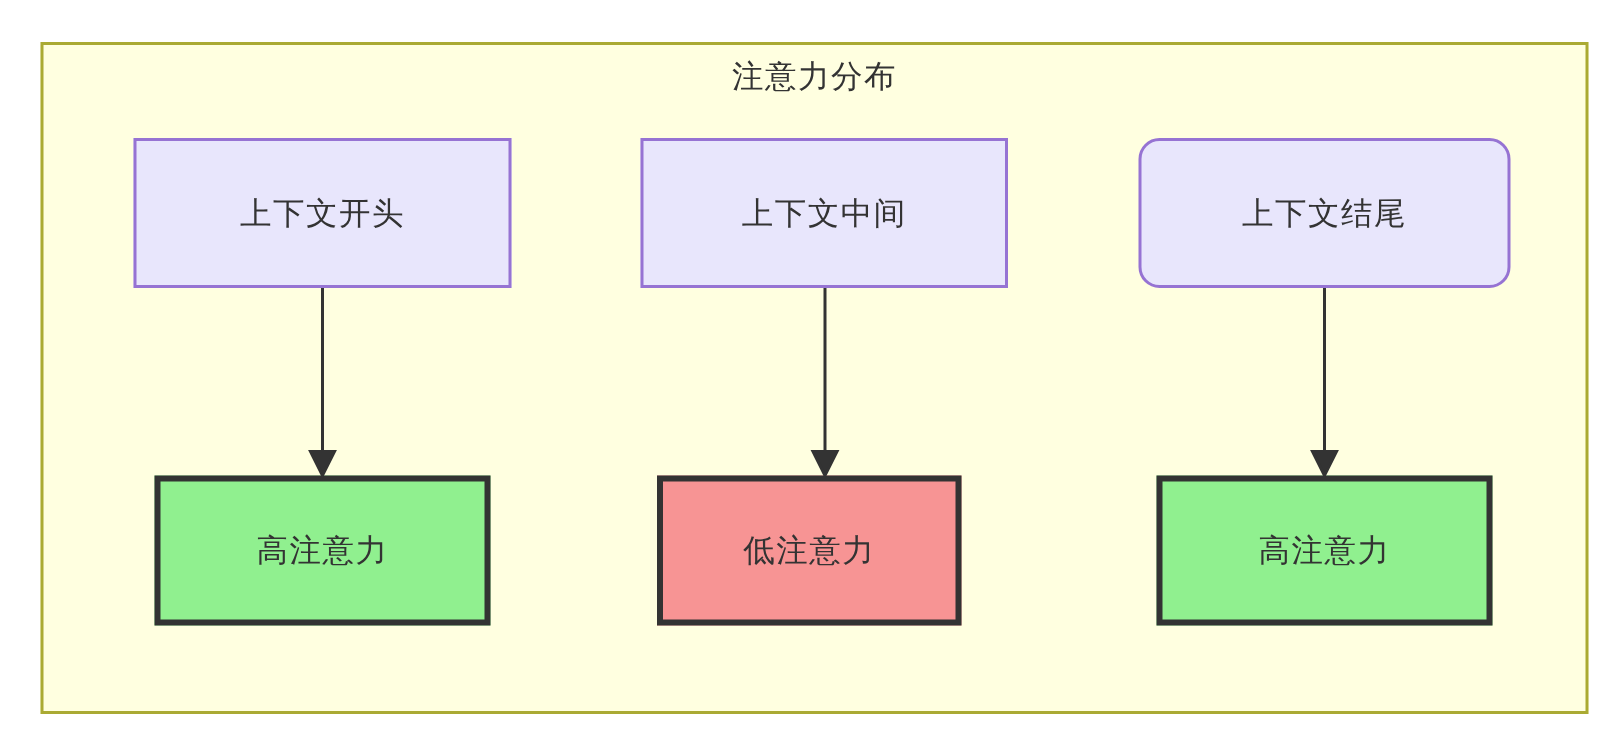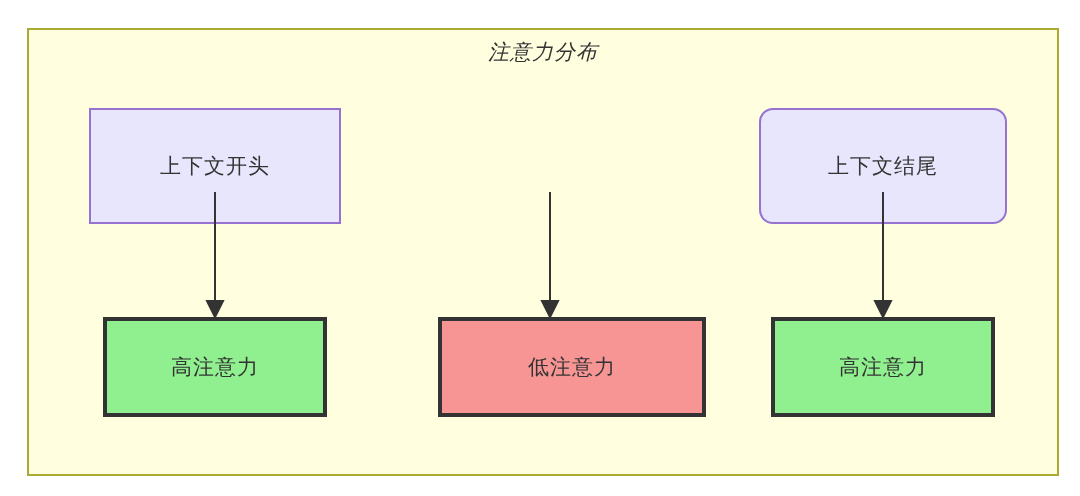--- a/index.html
+++ b/index.html
@@ -33,54 +33,52 @@
   .frame-title {
     position: absolute;
     left: 0;
     top: 8px;
     width: 100%;
     text-align: center;
     font-size: 21px;
     color: #333333;
     letter-spacing: 1px;
     line-height: 28px;
-    font-style: italic;
   }
   
   .node {
     position: absolute;
     box-sizing: border-box;
     display: flex;
     align-items: center;
     justify-content: center;
     font-size: 21px;
     letter-spacing: 1px;
     color: #333333;
   }
   .node.source {
-    height: 116px;
+    height: 100px;
     background: #e8e6fc;
     border: 2px solid #9673d3;
-    margin-top: 16px;
   }
   .node.outcome {
     height: 100px;
     border: 4px solid #333333;
     text-align: right;
   }
   .node.high { background: #90f08f; }
   .node.low  { background: #f79494; }
 
   
   .src-0 { left: 89px;  top: 92px; width: 252px; }
   .src-1 { left: 427px; top: 92px; width: 245px; }
   .src-2 { left: 759px; top: 92px; width: 248px; border-radius: 14px; }
   
   .out-0 { left: 103px; top: 317px; width: 224px; }
-  .out-1 { left: 438px; top: 317px; width: 268px; }
+  .out-1 { left: 438px; top: 317px; width: 203px; }
   .out-2 { left: 771px; top: 317px; width: 224px; }
 
   
   .edges {
     position: absolute;
     left: 0;
     top: 0;
     width: 1080px;
     height: 496px;
     pointer-events: none;
@@ -90,20 +88,23 @@
 <body>
 
 <div id="canvas">
 
   <div class="frame">
     <div class="frame-title">注意力分布</div>
   </div>
 
   <div class="node source src-0">
     <span>上下文开头</span>
+  </div>
+  <div class="node source src-1">
+    <span>上下文中间</span>
   </div>
   <div class="node source src-2">
     <span>上下文结尾</span>
   </div>
 
   <div class="node outcome high out-0">
     <span>高注意力</span>
   </div>
   <div class="node outcome low out-1">
     <span>低注意力</span>

